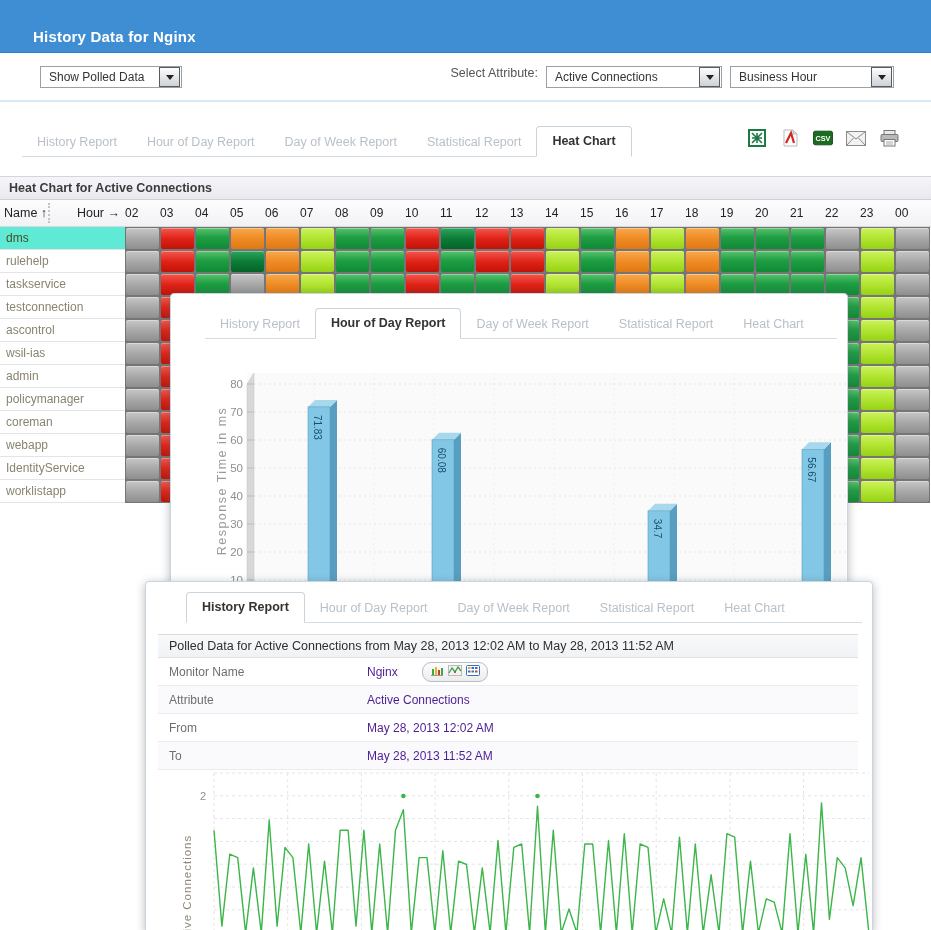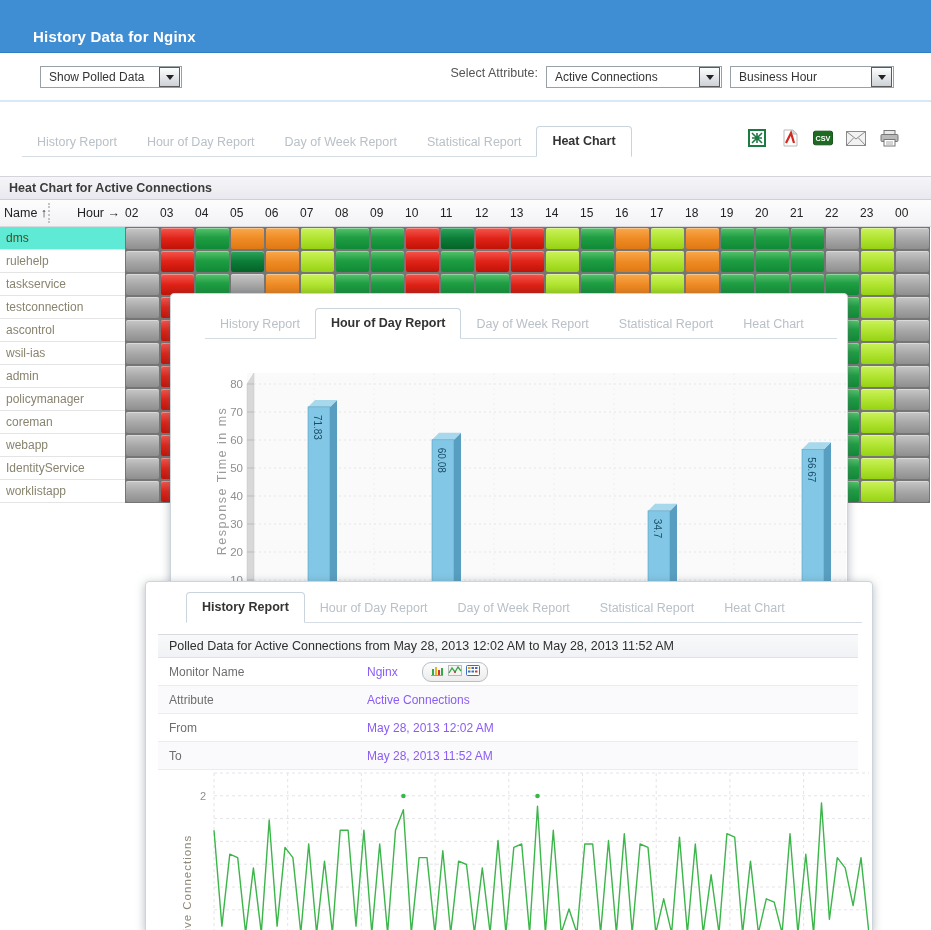--- a/index.html
+++ b/index.html
@@ -66,21 +66,21 @@
   #popup-history .tabs{position:absolute;left:40px;top:10px;right:10px}
 
   
   .hist-header{position:absolute;left:12px;top:52px;width:700px;height:24px;box-sizing:border-box;
     background:linear-gradient(#f8f9fa,#f1f2f5);border-top:1px solid #dadade;border-bottom:1px solid #e2e2e6;
     font-size:12.5px;font-weight:normal;color:#2e2e2e;line-height:22px;padding-left:11px}
   .info-table{position:absolute;left:12px;top:76px;width:700px}
   .info-row{display:flex;height:27px;align-items:center;border-bottom:1px solid #ececf0;font-size:12px}
   .info-row:nth-child(even){background:#fafafc}
   .info-label{width:198px;padding-left:11px;color:#6e6e6e}
-  .info-value{color:#8b5cf6;display:flex;align-items:center;gap:24px}
+  .info-value{color:#4c1d95;display:flex;align-items:center;gap:24px}
   .tool-pill{display:inline-flex;align-items:center;gap:4px;border:1px solid #b6bec6;border-radius:9px;
     background:linear-gradient(#fdfdfd,#ececec);padding:2px 7px;cursor:pointer}
   svg text{font-family:"Liberation Sans","DejaVu Sans",sans-serif}
 </style>
 </head>
 <body>
 
 <div id="stage">
 
   <div class="topbar">

